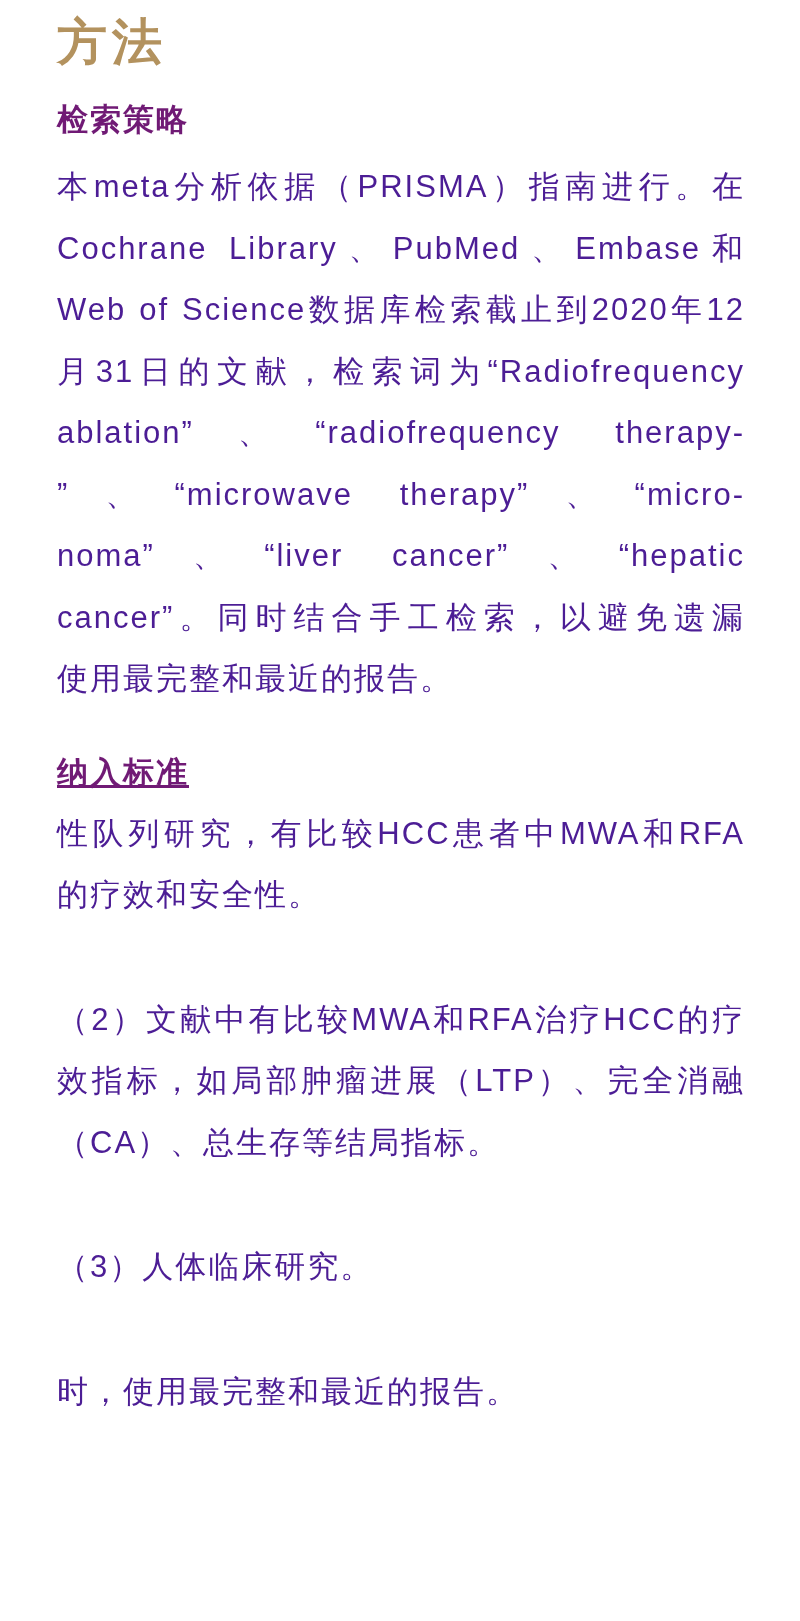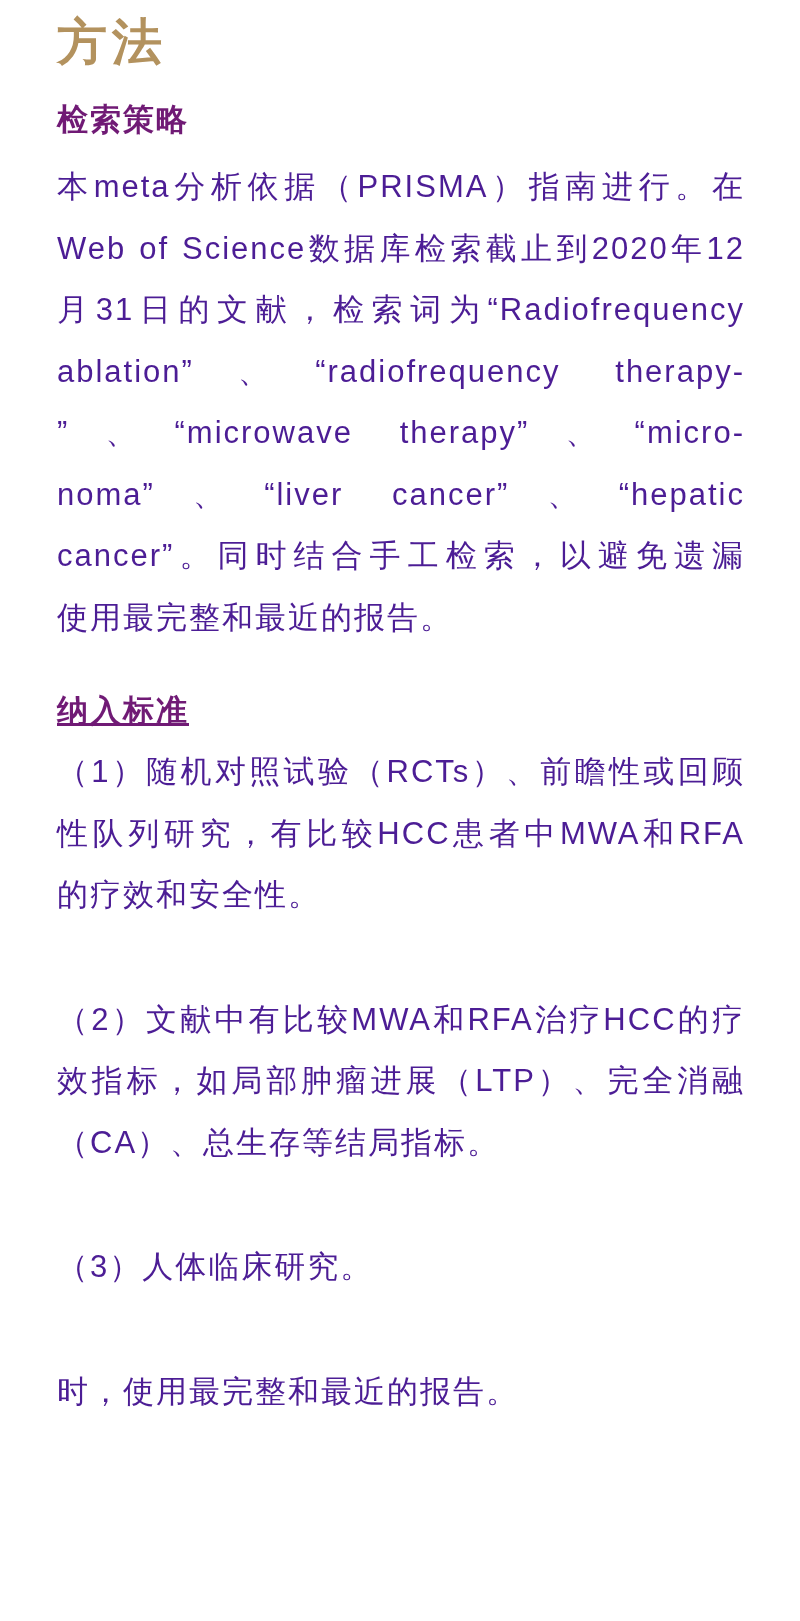--- a/index.html
+++ b/index.html
@@ -56,33 +56,33 @@
 <body>
 
 <div class="content">
 
   <div class="article-title">方法</div>
 
   <div class="section-heading heading-search">检索策略</div>
 
   <div class="paragraph">
     <div class="line">本meta分析依据（PRISMA）指南进行。在</div>
+    <div class="line">Cochrane Library、PubMed、Embase和</div>
     <div class="line">Web of Science数据库检索截止到2020年12</div>
     <div class="line">月31日的文献，检索词为“Radiofrequency</div>
     <div class="line">ablation”、“radiofrequency therapy-</div>
     <div class="line">”、“microwave therapy”、“micro-</div>
     <div class="line">noma”、“liver cancer”、“hepatic</div>
     <div class="line">cancer”。同时结合手工检索，以避免遗漏</div>
     <div class="line last">使用最完整和最近的报告。</div>
   </div>
 
   <div class="section-heading heading-inclusion">纳入标准</div>
 
   <div class="paragraph criteria-item first">
-    <div class="line">（1）随机对照试验（RCTs）、前瞻性或回顾</div>
     <div class="line">性队列研究，有比较HCC患者中MWA和RFA</div>
     <div class="line last">的疗效和安全性。</div>
   </div>
 
   <div class="paragraph criteria-item">
     <div class="line">（2）文献中有比较MWA和RFA治疗HCC的疗</div>
     <div class="line">效指标，如局部肿瘤进展（LTP）、完全消融</div>
     <div class="line last">（CA）、总生存等结局指标。</div>
   </div>
 

